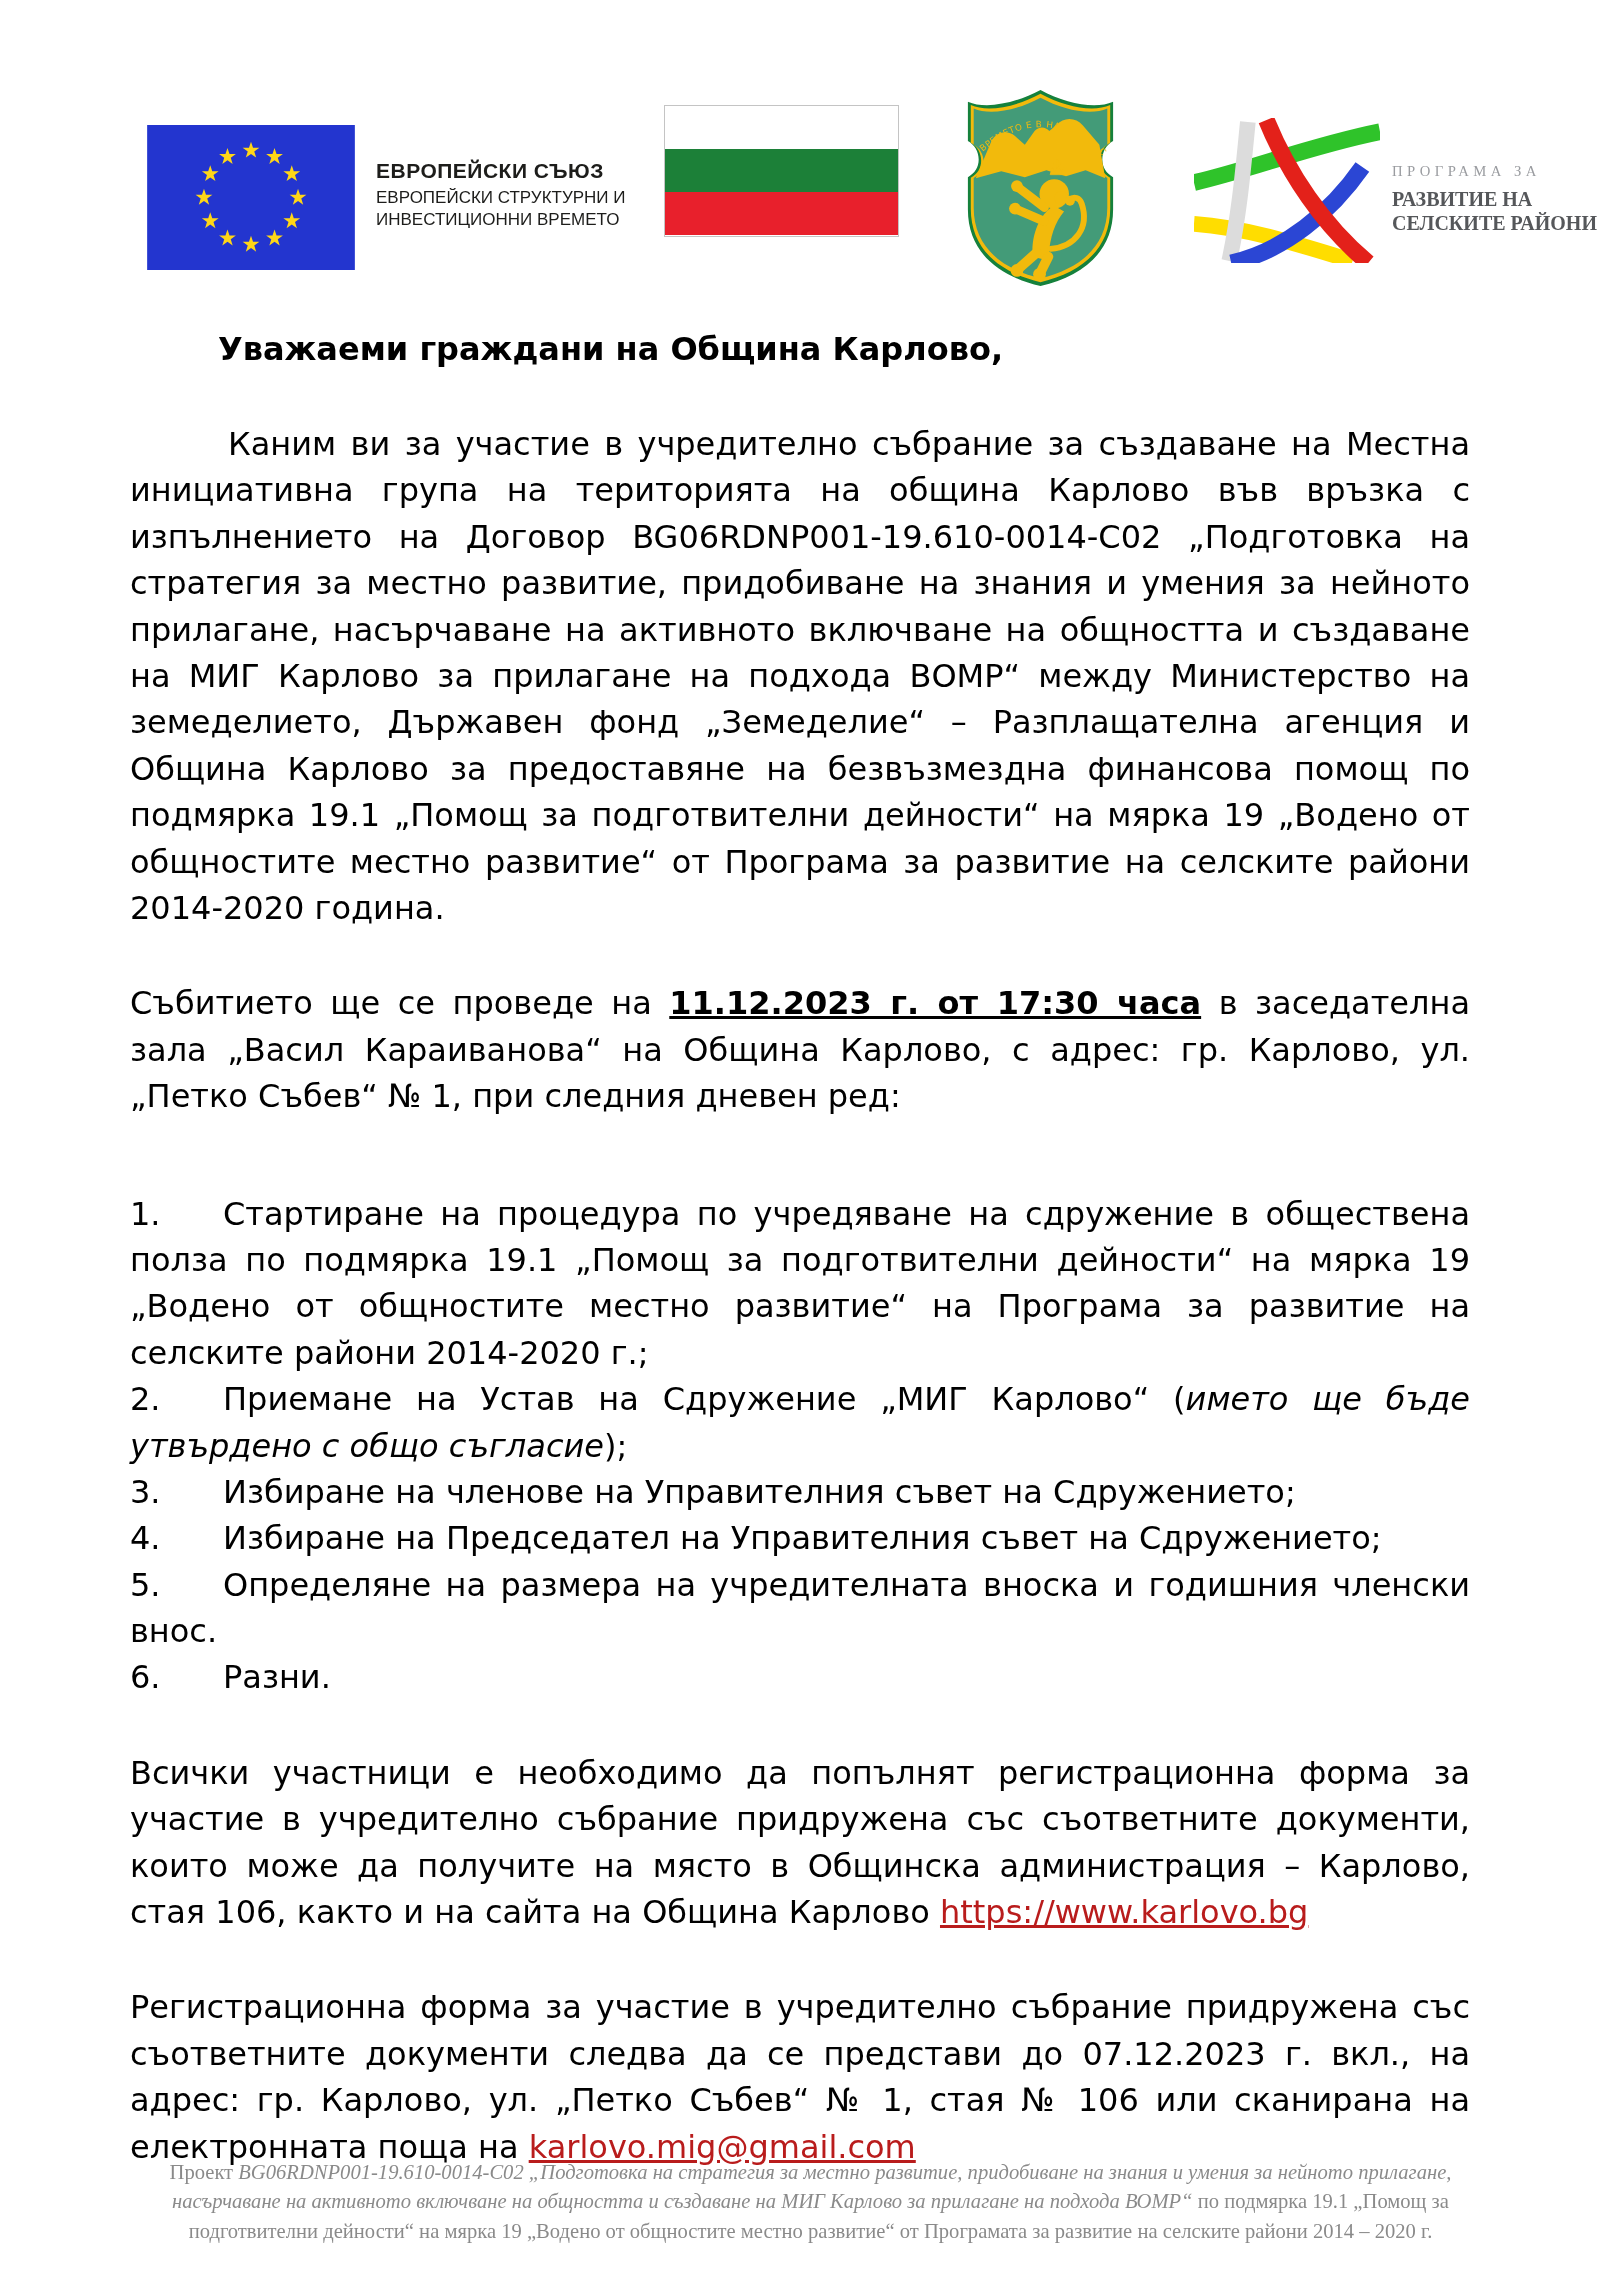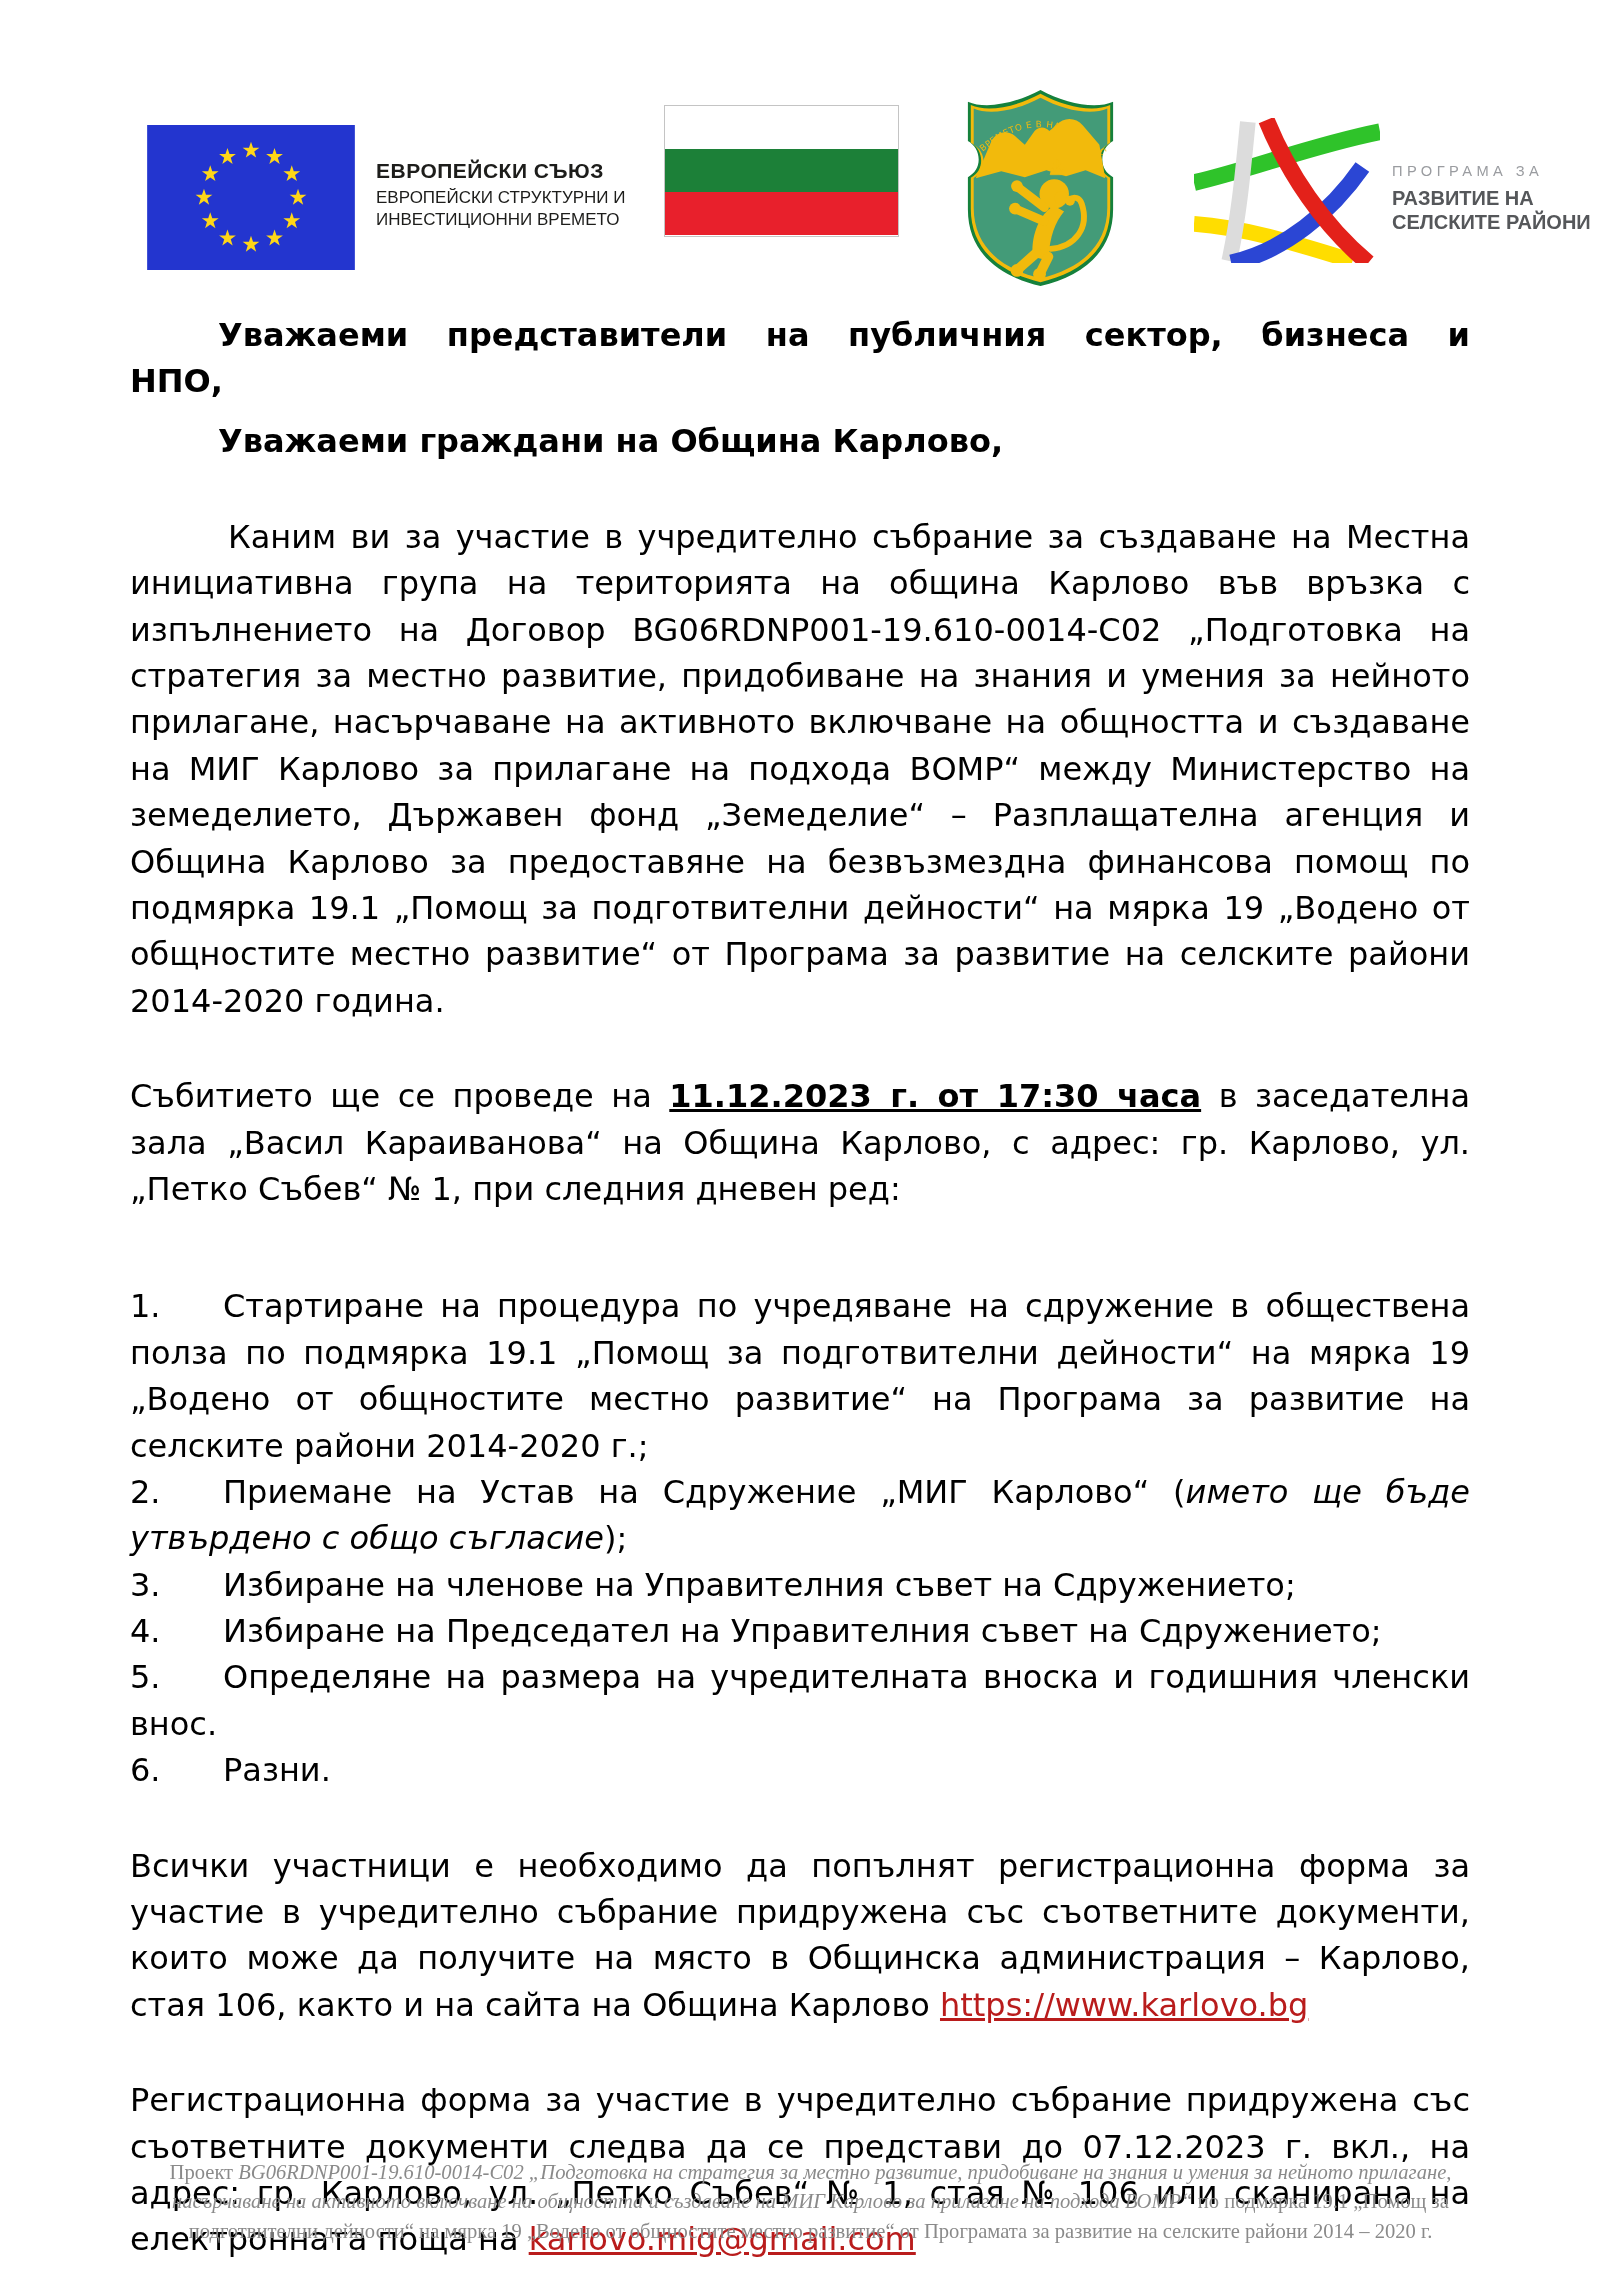--- a/index.html
+++ b/index.html
@@ -18,21 +18,21 @@
   .eu-sub   { font-size:17px; line-height:1.32; margin-top:3.9px; }
 
   .bg-flag { position:absolute; left:664px; top:105px; width:235px; height:132px;
              border:1px solid #c4c4c4; box-sizing:border-box; }
   .bg-flag .stripe { height:43px; }
 
   .coat { position:absolute; left:956px; top:84px; }
 
   .rdp-ribbons { position:absolute; left:1194px; top:118px; }
   .rdp-text { position:absolute; left:1392px; top:163px;
-              font-family:Liberation Sans, sans-serif; }
+              font-family:Liberation Serif, serif; }
   .rdp-label { font-size:14.7px; letter-spacing:4.4px; color:#9a9ca0; margin-bottom:6.9px; }
   .rdp-title { font-size:20px; font-weight:bold; color:#55575a; line-height:1.22; }
 
   
   .content { position:absolute; left:130px; top:312px; width:1340px;
              font-size:32px; line-height:1.45; }
   .content p { margin:0; }
   .sal { font-weight:bold; }
   .sal1-l1 { display:block; text-align:justify; text-align-last:justify; text-indent:88px; }
   .sal1-l2 { display:block; }
@@ -138,24 +138,20 @@
       <div class="rdp-label">ПРОГРАМА ЗА</div>
       <div class="rdp-title">
         <div>РАЗВИТИЕ НА</div>
         <div>СЕЛСКИТЕ РАЙОНИ</div>
       </div>
     </div>
   </div>
 
   <div class="content">
 
-    <p class="sal">
-      <span class="sal1-l1">Уважаеми представители на публичния сектор, бизнеса и</span>
-      <span class="sal1-l2">НПО,</span>
-    </p>
 
     <p class="sal sal2">Уважаеми граждани на Община Карлово,</p>
 
     <p class="para indent">Каним ви за участие в учредително събрание за създаване на Местна инициативна група на територията на община Карлово във връзка с изпълнението на Договор BG06RDNP001-19.610-0014-C02 „Подготовка на стратегия за местно развитие, придобиване на знания и умения за нейното прилагане, насърчаване на активното включване на общността и създаване на МИГ Карлово за прилагане на подхода ВОМР“ между Министерство на земеделието, Държавен фонд „Земеделие“ – Разплащателна агенция и Община Карлово за предоставяне на безвъзмездна финансова помощ  по подмярка 19.1 „Помощ за подготвителни дейности“  на мярка 19 „Водено от общностите местно развитие“ от Програма за развитие на селските райони 2014-2020 година.</p>
 
     <p class="para"><span>Събитието ще се проведе на </span><span class="datetime">11.12.2023 г. от 17:30 часа</span><span> в заседателна зала „Васил Караиванова“ на Община Карлово, с адрес: гр. Карлово, ул. „Петко Събев“ № 1, при следния дневен ред:</span></p>
 
     <div class="agenda">
       <p class="agenda-item"><span class="num">1.</span><span>Стартиране на процедура по учредяване на сдружение в обществена полза по подмярка 19.1 „Помощ за подготвителни дейности“ на мярка 19 „Водено от общностите местно развитие“ на Програма за развитие на селските райони 2014-2020 г.;</span><span class="ital"></span><span></span></p>
       <p class="agenda-item"><span class="num">2.</span><span>Приемане на Устав на Сдружение „МИГ Карлово“ (</span><span class="ital">името ще бъде утвърдено с общо съгласие</span><span>);</span></p>

